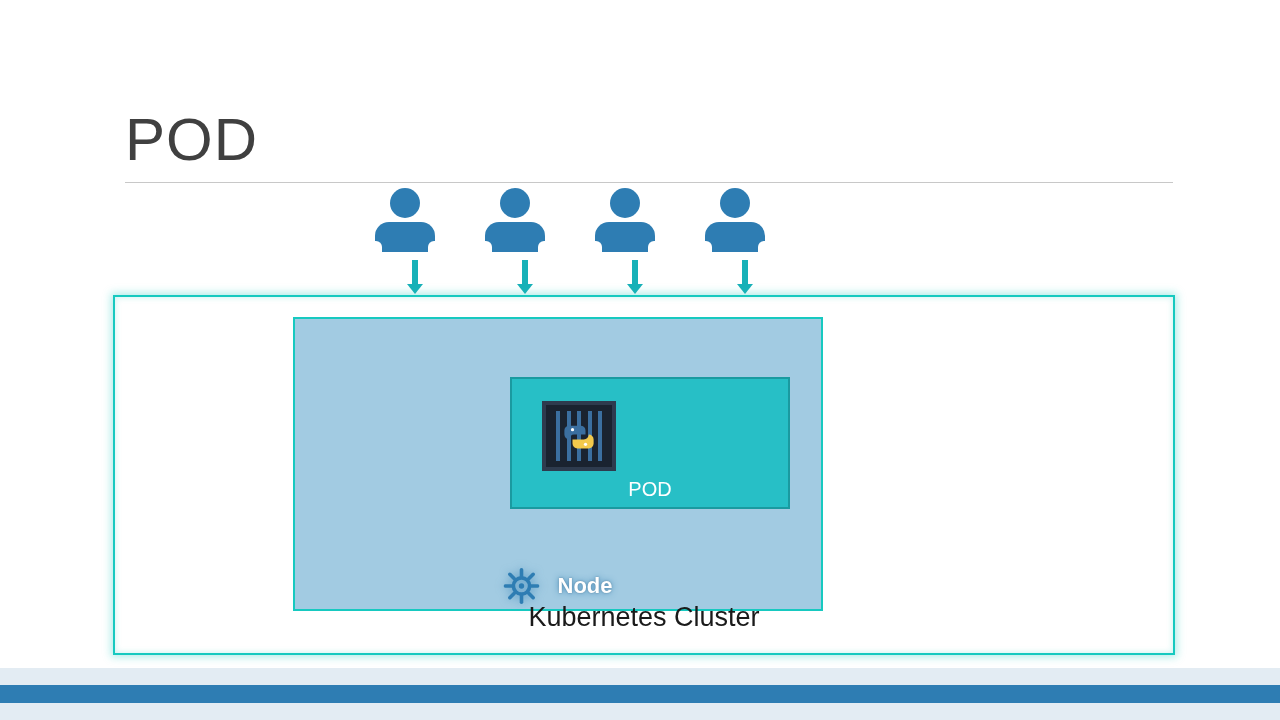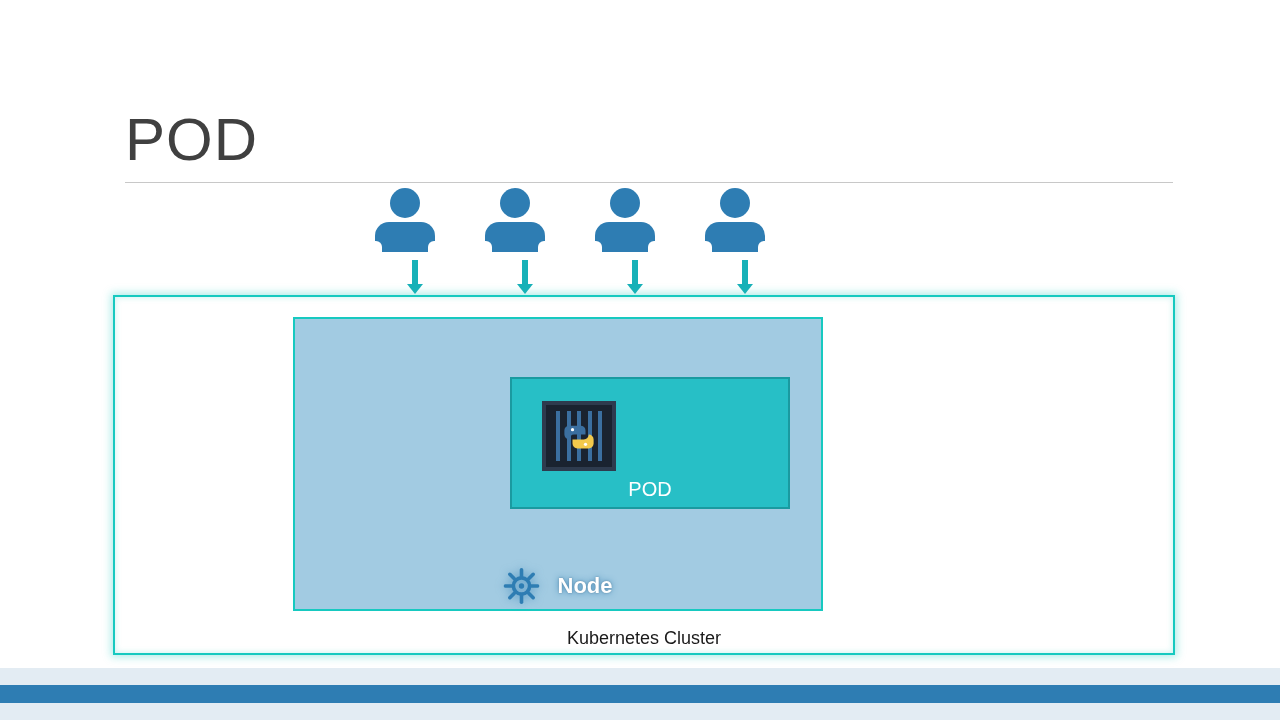--- a/index.html
+++ b/index.html
@@ -85,23 +85,23 @@
     top: 295px;
     width: 1062px;
     height: 360px;
     border: 2px solid #17c9c0;
     box-shadow: 0 0 8px 2px rgba(23,201,192,0.35), inset 0 0 6px rgba(23,201,192,0.25);
     background: #ffffff;
   }
   .cluster-label {
     position: absolute;
     left: 50%;
-    bottom: 4px;
+    bottom: 20px;
     transform: translateX(-50%);
-    font-size: 18px;
+    font-size: 27px;
     color: #1a1a1a;
   }
 
   .node {
     position: absolute;
     left: 178px;
     top: 20px;
     width: 530px;
     height: 294px;
     background: #a2cbe2;

